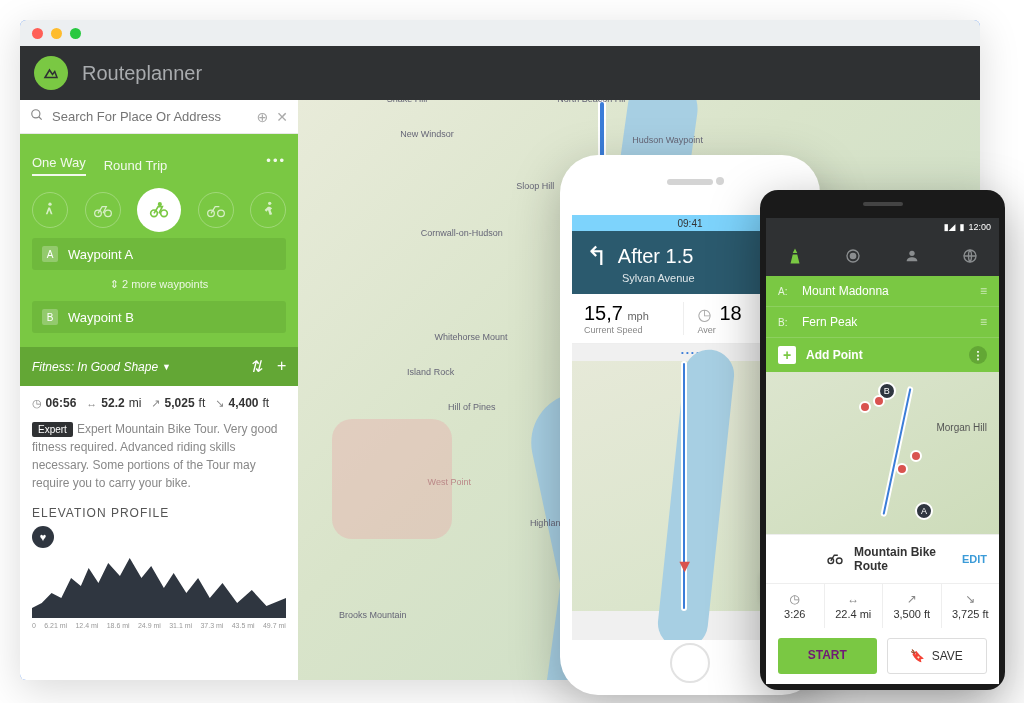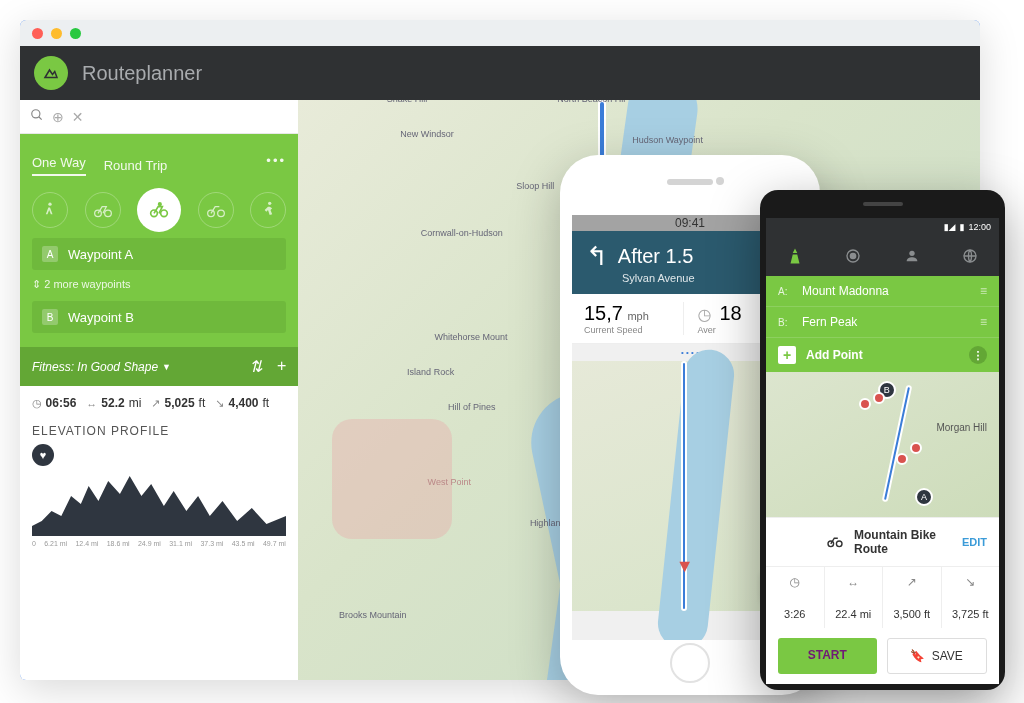--- a/index.html
+++ b/index.html
@@ -31,21 +31,21 @@
 .trip-tab.active { border-bottom: 2px solid #fff; padding-bottom: 4px; }
 .trip-more { margin-left: auto; letter-spacing: 2px; opacity: .9; cursor: pointer; }
 
 .activity-row { display: flex; gap: 8px; margin: 12px 0 6px; align-items: center; justify-content: space-between; }
 .activity { width: 36px; height: 36px; border-radius: 50%; display: flex; align-items: center; justify-content: center; border: 1px solid rgba(255,255,255,.4); opacity: .7; }
 .activity.selected { background: #fff; color: #7ac843; opacity: 1; border: none; width: 44px; height: 44px; }
 .activity svg { width: 20px; height: 20px; }
 
 .waypoint-row { background: #6fb93c; border-radius: 3px; padding: 8px 10px; margin: 6px 0; display: flex; align-items: center; gap: 10px; font-size: 13px; }
 .wp-badge { width: 16px; height: 16px; border-radius: 2px; background: rgba(255,255,255,.25); display: flex; align-items: center; justify-content: center; font-size: 10px; }
-.more-waypoints { font-size: 11px; opacity: .85; padding: 2px 0 4px; }
+.more-waypoints { text-align: center; font-size: 11px; opacity: .85; padding: 2px 0 4px; }
 
 .fitness-row { background: #63a735; padding: 10px 12px; display: flex; align-items: center; font-size: 12px; color: #fff; font-style: italic; }
 .fitness-actions { margin-left: auto; display: flex; gap: 14px; font-size: 16px; }
 
 .stats-panel { padding: 10px 12px; }
 .stats-row { display: flex; gap: 10px; font-size: 12px; color: #333; align-items: center; flex-wrap: wrap; }
 .stat-item { display: flex; align-items: center; gap: 4px; }
 .stat-item b { font-weight: 600; }
 .stat-icon { color: #888; font-size: 11px; }
 
@@ -66,21 +66,21 @@
 .route-line { position: absolute; left: 44%; top: 0; width: 8px; height: 100%; background: #3b7dd8; border: 2px solid #fff; border-radius: 4px; }
 .map-label { position: absolute; font-size: 9px; color: #667; }
 .pink-zone { position: absolute; background: rgba(233,170,170,.4); border-radius: 20px; }
 
 
 .iphone { position: absolute; left: 560px; top: 155px; width: 260px; height: 540px; background: #fff; border-radius: 38px; box-shadow: 0 15px 50px rgba(0,0,0,.25); padding: 60px 12px 55px; }
 .iphone-speaker { position: absolute; top: 24px; left: 50%; transform: translateX(-50%); width: 46px; height: 6px; background: #d4d4d4; border-radius: 3px; }
 .iphone-camera { position: absolute; top: 22px; left: 60%; width: 8px; height: 8px; background: #d4d4d4; border-radius: 50%; }
 .iphone-home { position: absolute; bottom: 12px; left: 50%; transform: translateX(-50%); width: 40px; height: 40px; border: 2px solid #e2e2e2; border-radius: 50%; }
 .iphone-screen { width: 100%; height: 100%; background: #f0f0f0; overflow: hidden; position: relative; }
-.iphone-status { height: 16px; display: flex; align-items: center; justify-content: center; font-size: 12px; color: #333; background: #a3a3a3; }
+.iphone-status { height: 16px; display: flex; align-items: center; justify-content: center; font-size: 10px; color: #333; background: #7dd3fc; }
 .nav-banner { background: #2b5a6e; color: #fff; padding: 10px 14px; }
 .nav-direction { display: flex; align-items: center; gap: 10px; }
 .turn-arrow { font-size: 26px; }
 .nav-text { font-size: 20px; font-weight: 500; }
 .nav-sub { font-size: 11px; opacity: .85; margin-left: 36px; }
 .speed-row { background: #fff; display: flex; padding: 8px 12px; border-bottom: 1px solid #eee; }
 .speed-block { flex: 1; }
 .speed-val { font-size: 20px; font-weight: 300; }
 .speed-unit { font-size: 11px; color: #666; }
 .speed-label { font-size: 9px; color: #888; }
@@ -105,21 +105,21 @@
 .info-dot { margin-left: auto; width: 18px; height: 18px; border-radius: 50%; background: #63a735; display: flex; align-items: center; justify-content: center; font-size: 11px; }
 .android-map { flex: 1; background: linear-gradient(150deg, #dce5ce, #cddcba); position: relative; }
 .amap-label { position: absolute; right: 12px; top: 50px; font-size: 10px; color: #555; }
 .route-card { background: #fff; border-top: 1px solid #eee; }
 .route-title-row { display: flex; align-items: center; padding: 10px 12px; gap: 10px; font-size: 12px; font-weight: 600; color: #333; margin-left: 48px; }
 .edit-link { margin-left: auto; color: #3b9bd8; font-size: 11px; font-weight: 600; }
 .route-stats { display: flex; border-top: 1px solid #eee; }
 .rstat { flex: 1; text-align: center; padding: 8px 4px; border-right: 1px solid #eee; }
 .rstat:last-child { border-right: none; }
 .rstat-icon { color: #888; font-size: 12px; }
-.rstat-val { font-size: 11px; color: #333; margin-top: 19px; }
+.rstat-val { font-size: 11px; color: #333; margin-top: 2px; }
 .route-actions { display: flex; padding: 10px 12px; gap: 10px; }
 .start-btn { flex: 1; background: #7ac843; color: #701a75; padding: 10px; text-align: center; font-size: 12px; font-weight: 600; border-radius: 3px; }
 .save-btn { flex: 1; background: #fff; border: 1px solid #ddd; padding: 10px; text-align: center; font-size: 12px; color: #333; border-radius: 3px; display: flex; align-items: center; justify-content: center; gap: 6px; }
 
 .marker { position: absolute; width: 18px; height: 18px; border-radius: 50%; background: #2f3640; border: 2px solid #fff; color: #fff; font-size: 9px; display: flex; align-items: center; justify-content: center; }
 .marker.red { background: #d9534f; }
 .route-b { position: absolute; width: 6px; background: #3b7dd8; border: 2px solid #fff; border-radius: 3px; }
 </style>
 </head>
 <body>
@@ -140,20 +140,21 @@
   </div>
   <div class="app-body">
     <div class="sidebar">
       <div class="search-row">
         <span class="search-icon-btn">
           <svg width="14" height="14" viewBox="0 0 24 24" fill="none" stroke="#888" stroke-width="2">
               <circle cx="10" cy="10" r="7"></circle>
               <line x1="20" y1="20" x2="15" y2="15"></line>
             </svg>
         </span>
+        <input class="search-input" placeholder="Search For Place Or Address" style="">
         <span style="color:#aaa;font-size:14px">⊕</span>
         <span style="color:#aaa;font-size:14px">✕</span>
       </div>
 
       <div class="green-panel">
         <div class="trip-tabs">
           <span class="trip-tab active">One Way</span>
           <span class="trip-tab">Round Trip</span>
           <span class="trip-more">•••</span>
         </div>
@@ -227,20 +228,23 @@
               <span class="stat-icon">↗</span>
               <b>5,025</b> 
               <span>ft</span>
             </span>
           <span class="stat-item">
               <span class="stat-icon">↘</span>
               <b>4,400</b> 
               <span>ft</span>
             </span>
         </div>
+        <div class="expert-block">
+          <span class="expert-badge">Expert</span><span>Expert Mountain Bike Tour. Very good fitness required. Advanced riding skills necessary. Some portions of the Tour may require you to carry your bike.</span>
+        </div>
         <div class="elevation-title">ELEVATION PROFILE</div>
         <div class="elevation-chart">
           <div class="elev-pin">♥</div>
           <svg class="elev-svg" viewBox="0 0 260 70" preserveAspectRatio="none">
             <path d="M0,60 L10,55 L20,45 L30,50 L40,30 L50,38 L58,20 L68,35 L78,15 L90,28 L100,10 L112,30 L122,18 L135,40 L145,25 L158,45 L170,30 L182,50 L195,35 L210,55 L225,42 L240,58 L260,50 L260,70 L0,70 Z" fill="#2f3640"></path>
           </svg>
           <div class="elev-xaxis">
             <span>0</span>
               <span>6.21 mi</span>
               <span>12.4 mi</span>

